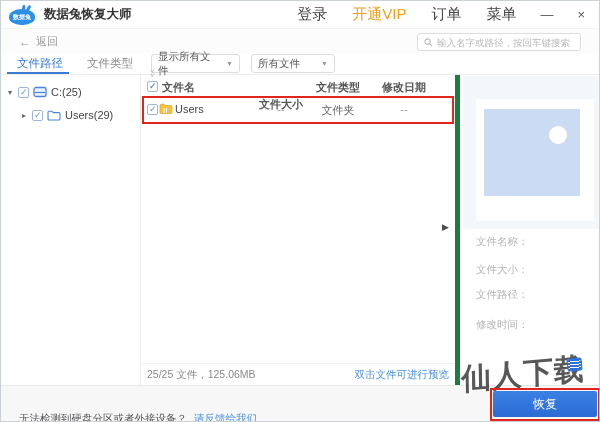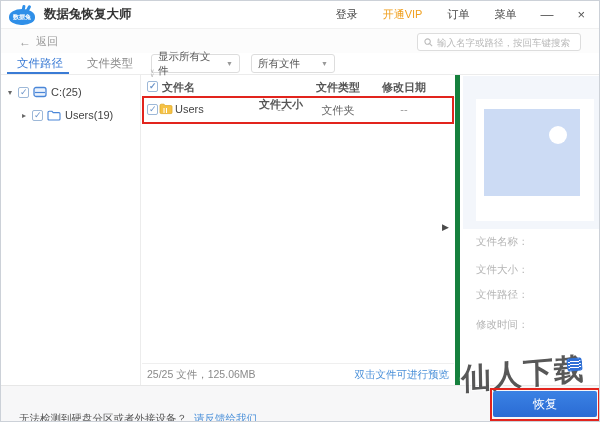--- a/index.html
+++ b/index.html
@@ -14,21 +14,21 @@
   .logo { width:26px; height:20px; position:relative; flex:0 0 auto; }
   .logo .blob { position:absolute; left:0; top:4px; width:26px; height:16px;
                 background:#2f8fe8; border-radius:50% 50% 46% 46%; }
   .logo .ear { position:absolute; width:3px; height:7px; background:#2f8fe8; border-radius:2px; top:0; }
   .logo .ear1 { left:13px; transform:rotate(12deg); }
   .logo .ear2 { left:18px; transform:rotate(28deg); }
   .logo .blob span { position:absolute; left:0; top:4px; width:100%; text-align:center;
                      font-size:6px; color:#fff; font-weight:bold; letter-spacing:0; }
   .app-title { margin-left:9px; font-size:12.5px; font-weight:bold; color:#333; }
   .titlebar .spacer { flex:1; }
-  .tmenu { font-size:11px; color:#444; margin-left:25px; cursor:default; }
+  .tmenu { font-size:15px; color:#444; margin-left:25px; cursor:default; }
   .tmenu.vip { color:#f0a020; }
   .winbtn { font-size:13px; color:#555; margin-left:24px; line-height:1; }
 
   
   .navbar { position:absolute; left:0; top:28px; width:100%; height:24px; background:#fcfcfc; }
   .back { position:absolute; left:18px; top:5px; font-size:11px; color:#9a9a9a;
           display:flex; align-items:center; gap:5px; }
   .back .arr { font-size:12px; }
   .searchbox { position:absolute; right:18px; top:4px; width:164px; height:18px;
                border:1px solid #ddd; border-radius:3px; background:#fff;
@@ -184,21 +184,21 @@
         <line x1="2" y1="6.5" x2="12" y2="6.5" stroke="#4a86d8" stroke-width="1.2"></line>
       </svg>
       <span>C:(25)</span>
     </div>
     <div class="titem lv1">
       <span class="caret">▸</span>
       <span class="cbx"></span>
       <svg width="14" height="11" viewBox="0 0 14 11">
         <path d="M1 2.5 Q1 1.3 2.2 1.3 L5 1.3 L6.2 2.6 L12 2.6 Q13 2.6 13 3.7 L13 9 Q13 10 12 10 L2.2 10 Q1 10 1 9 Z" fill="#fff" stroke="#4a86d8" stroke-width="1.1"></path>
       </svg>
-      <span>Users(19)</span>
+      <span>Users(29)</span>
     </div>
   </div>
 
   <div class="chev2">
       <span>∨</span>
       <span>∨</span>
     </div>
 
   <div class="thead">
     <span class="cbx"></span>

